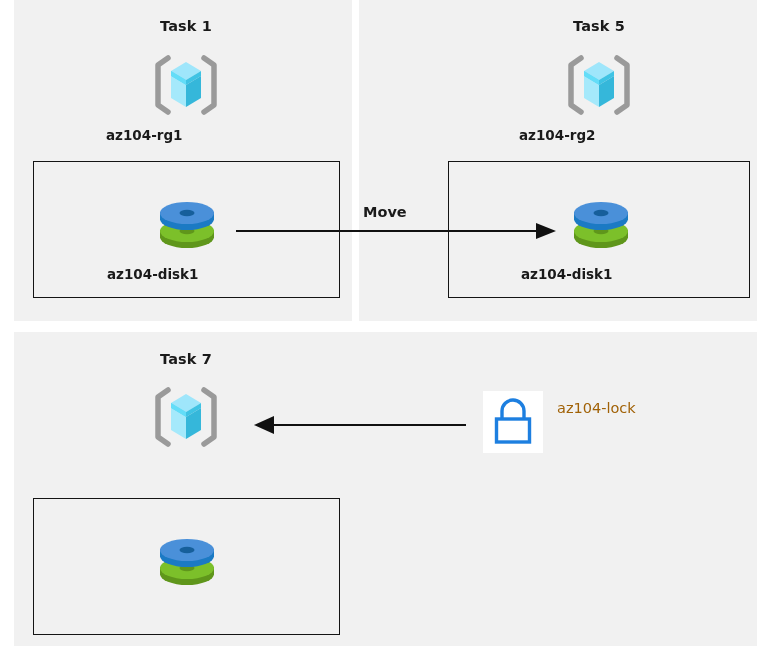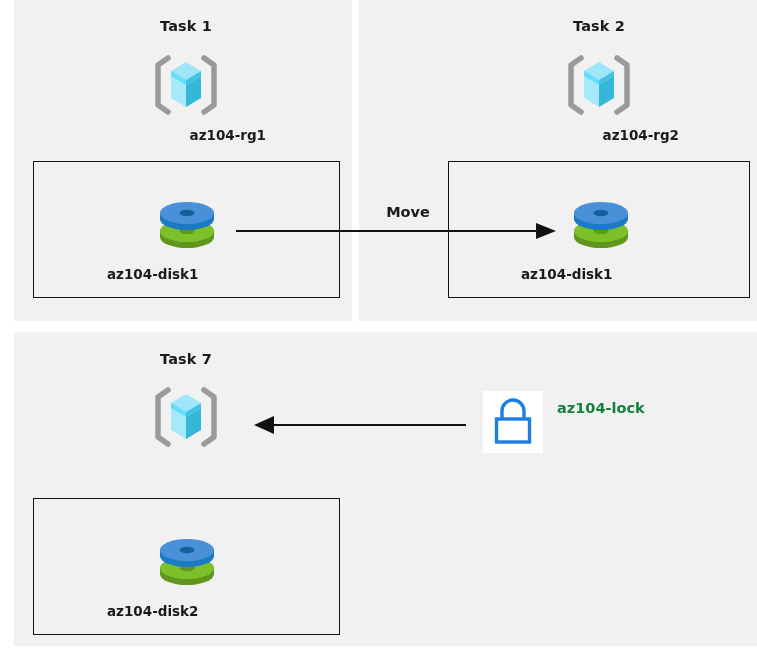--- a/index.html
+++ b/index.html
@@ -55,21 +55,21 @@
   #rg1-icon { left: 140px; top: 54px; }
   #rg2-icon { left: 553px; top: 54px; }
   #rg3-icon { left: 140px; top: 386px; }
 
   
   .rg-label {
     position: absolute;
     font-size: 13.5px;
     font-weight: bold;
     color: #1a1a1a;
-    text-align: right;
+    text-align: left;
     white-space: nowrap;
   }
   #rg1-label { left: 92px;  top: 127px; width: 160px; }
   #rg2-label { left: 505px; top: 127px; width: 160px; }
   #rg3-label { left: 92px;  top: 459px; width: 160px; }
 
   
   .inner-box {
     position: absolute;
     background: #f1f1f1;
@@ -109,21 +109,21 @@
   }
   #move-arrow { left: 222px; top: 218px; width: 320px; height: 26px; }
   #lock-arrow { left: 240px; top: 412px; width: 212px; height: 26px; }
 
   
   #move-label {
     position: absolute;
     left: 349px;
     top: 204px;
     width: 90px;
-    text-align: center;
+    text-align: left;
     font-size: 14.5px;
     font-weight: bold;
     color: #1a1a1a;
     white-space: nowrap;
   }
 
   
   #lock-tile {
     position: absolute;
     left: 469px;
@@ -140,22 +140,22 @@
     height: 48px;
   }
 
   
   #lock-text {
     position: absolute;
     left: 543px;
     top: 398px;
     width: 180px;
     font-size: 14.5px;
-    font-weight: bold;
-    color: #15803d;
+    font-weight: normal;
+    color: #a16207;
     line-height: 1.5;
     white-space: nowrap;
   }
   #lock-text div { text-align: left; }
 </style>
 </head>
 <body>
 
 <div class="canvas">
 
@@ -186,21 +186,21 @@
     <ellipse cx="31" cy="20" rx="27" ry="11" fill="#1b7ac4"></ellipse>
     <rect x="4" y="13" width="54" height="8" fill="#1b7ac4"></rect>
     <ellipse cx="31" cy="14" rx="27" ry="11" fill="#4a90d9"></ellipse>
     <ellipse cx="31" cy="14" rx="7.5" ry="3.2" fill="#165f9b"></ellipse>
   </svg>
 
   <div class="disk-label" id="disk1-label">az104-disk1</div>
 
   <div class="panel" id="panel-task2"></div>
 
-  <div class="task-title" id="task2-title">Task 2</div>
+  <div class="task-title" id="task2-title">Task 5</div>
 
   <svg class="rg-icon" id="rg2-icon" viewBox="0 0 64 62">
     <path d="M14 4 L4 11 L4 51 L14 58" fill="none" stroke="#9a9a9a" stroke-width="5.5" stroke-linecap="round" stroke-linejoin="round"></path>
     <path d="M50 4 L60 11 L60 51 L50 58" fill="none" stroke="#9a9a9a" stroke-width="5.5" stroke-linecap="round" stroke-linejoin="round"></path>
     <polygon points="32,8 47,17 32,26 17,17" fill="#9fe6fb"></polygon>
     <polygon points="17,17 32,26 32,31 17,22" fill="#5bdcf8"></polygon>
     <polygon points="32,26 47,17 47,22 32,31" fill="#3fc3e4"></polygon>
     <polygon points="17,22 32,31 32,53 17,44" fill="#a5e9fb"></polygon>
     <polygon points="32,31 47,22 47,44 32,53" fill="#35b7da"></polygon>
     <polygon points="17,17 17,22 32,31 32,26" fill="#63ddf8"></polygon>
@@ -252,21 +252,20 @@
     <ellipse cx="31" cy="38" rx="27" ry="11" fill="#5f961b"></ellipse>
     <rect x="4" y="31" width="54" height="8" fill="#5f961b"></rect>
     <ellipse cx="31" cy="32" rx="27" ry="11" fill="#7cc02a"></ellipse>
     <ellipse cx="31" cy="32" rx="7.5" ry="3.2" fill="#5f961b"></ellipse>
     <ellipse cx="31" cy="20" rx="27" ry="11" fill="#1b7ac4"></ellipse>
     <rect x="4" y="13" width="54" height="8" fill="#1b7ac4"></rect>
     <ellipse cx="31" cy="14" rx="27" ry="11" fill="#4a90d9"></ellipse>
     <ellipse cx="31" cy="14" rx="7.5" ry="3.2" fill="#165f9b"></ellipse>
   </svg>
 
-  <div class="disk-label" id="disk2-label">az104-disk2</div>
 
   <svg class="arrow-svg" id="lock-arrow" viewBox="0 0 212 26">
     <line x1="212" y1="13" x2="18" y2="13" stroke="#111111" stroke-width="1.8"></line>
     <polygon points="0,13 20,4 20,22" fill="#111111"></polygon>
   </svg>
 
   <div id="lock-tile">
     <svg id="lock-glyph" viewBox="0 0 44 48">
       <path d="M11 22 L11 13 A11 11 0 0 1 33 13 L33 22" fill="none" stroke="#1d7fe0" stroke-width="3.4"></path>
       <rect x="5.5" y="21" width="33" height="23" fill="#ffffff" stroke="#1d7fe0" stroke-width="3.4"></rect>

